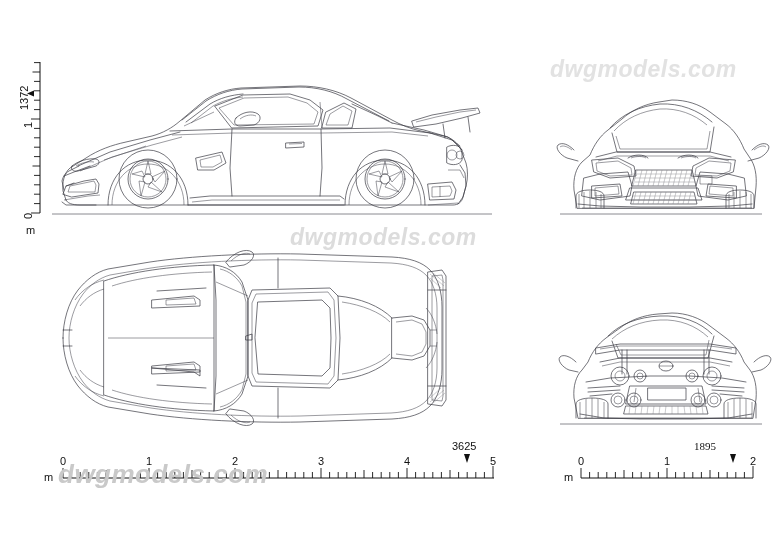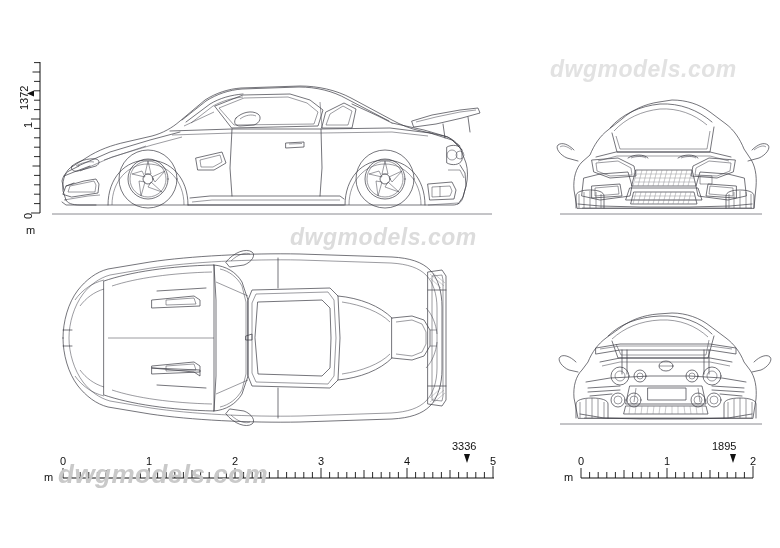--- a/index.html
+++ b/index.html
@@ -578,19 +578,19 @@
 <div class="vrot" style="left:22px;top:219px;">0</div>
 <div class="scale-unit" style="left:26px;top:224px;">m</div>
 
 <div class="scale-unit" style="left:44px;top:471px;">m</div>
 <div class="scale-txt" style="left:60px;top:455px;">0</div>
 <div class="scale-txt" style="left:146px;top:455px;">1</div>
 <div class="scale-txt" style="left:232px;top:455px;">2</div>
 <div class="scale-txt" style="left:318px;top:455px;">3</div>
 <div class="scale-txt" style="left:404px;top:455px;">4</div>
 <div class="scale-txt" style="left:490px;top:455px;">5</div>
-<div class="dim-txt" style="left:452px;top:440px;">3336</div>
+<div class="dim-txt" style="left:452px;top:440px;">3625</div>
 
 <div class="scale-unit" style="left:564px;top:471px;">m</div>
 <div class="scale-txt" style="left:578px;top:455px;">0</div>
 <div class="scale-txt" style="left:664px;top:455px;">1</div>
 <div class="scale-txt" style="left:750px;top:455px;">2</div>
-<div class="dim-txt" style="left:712px;top:440px;">1895</div>
+<div class="dim-txt" style="left:694px;top:440px;font-family:Liberation Serif, serif;">1895</div>
 
 </body></html>

